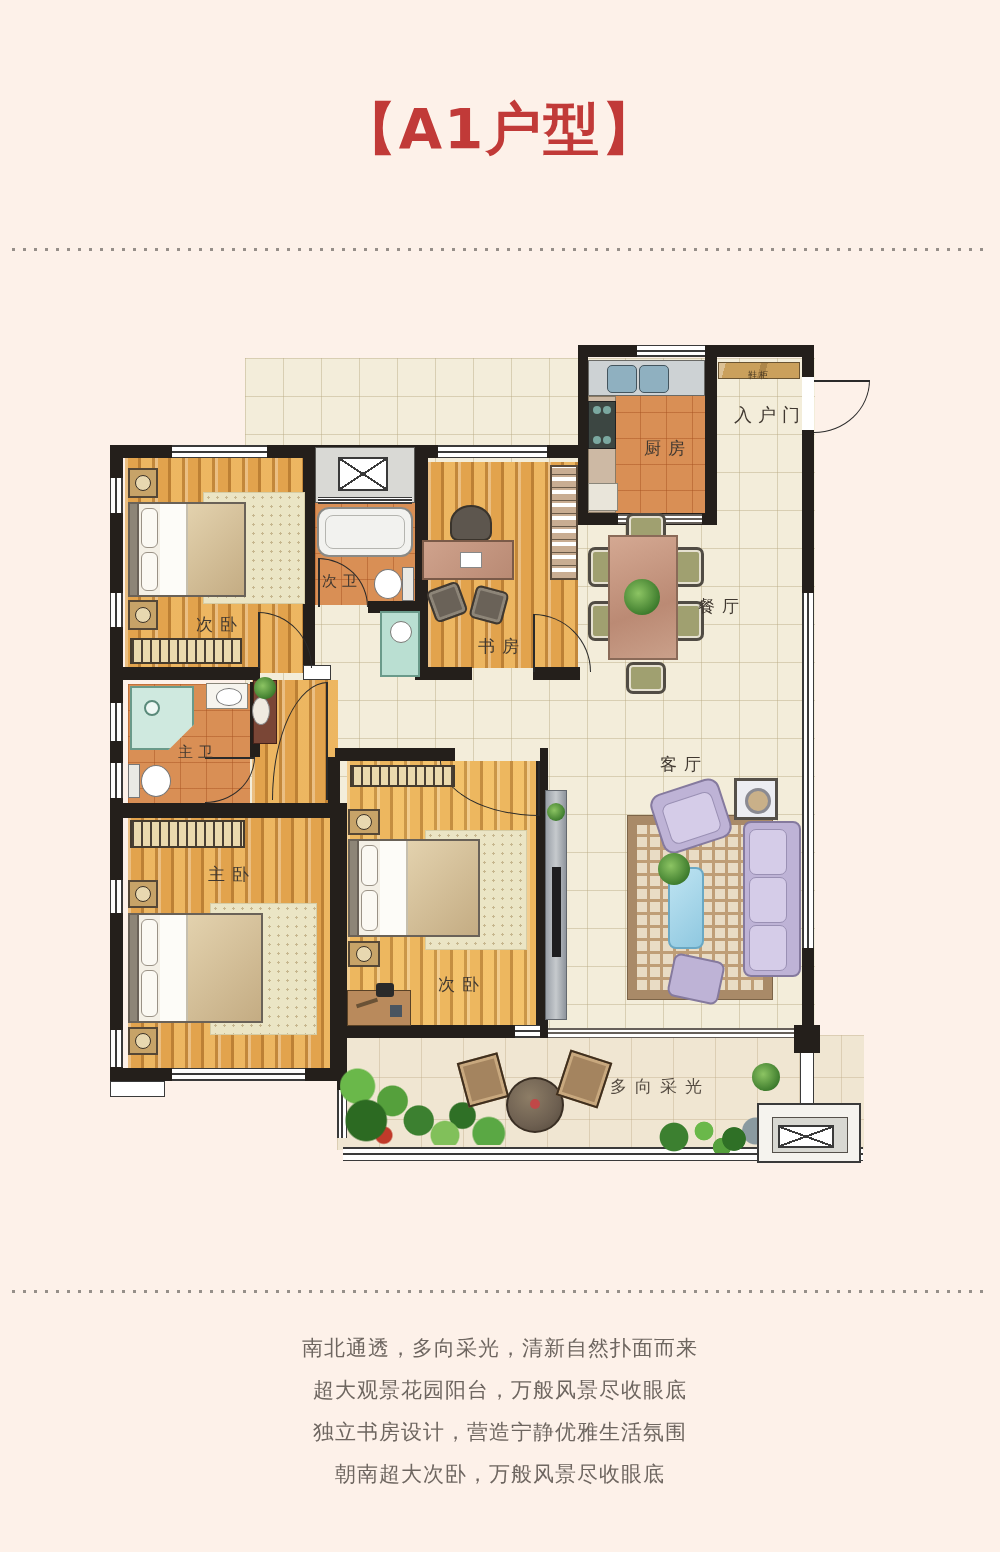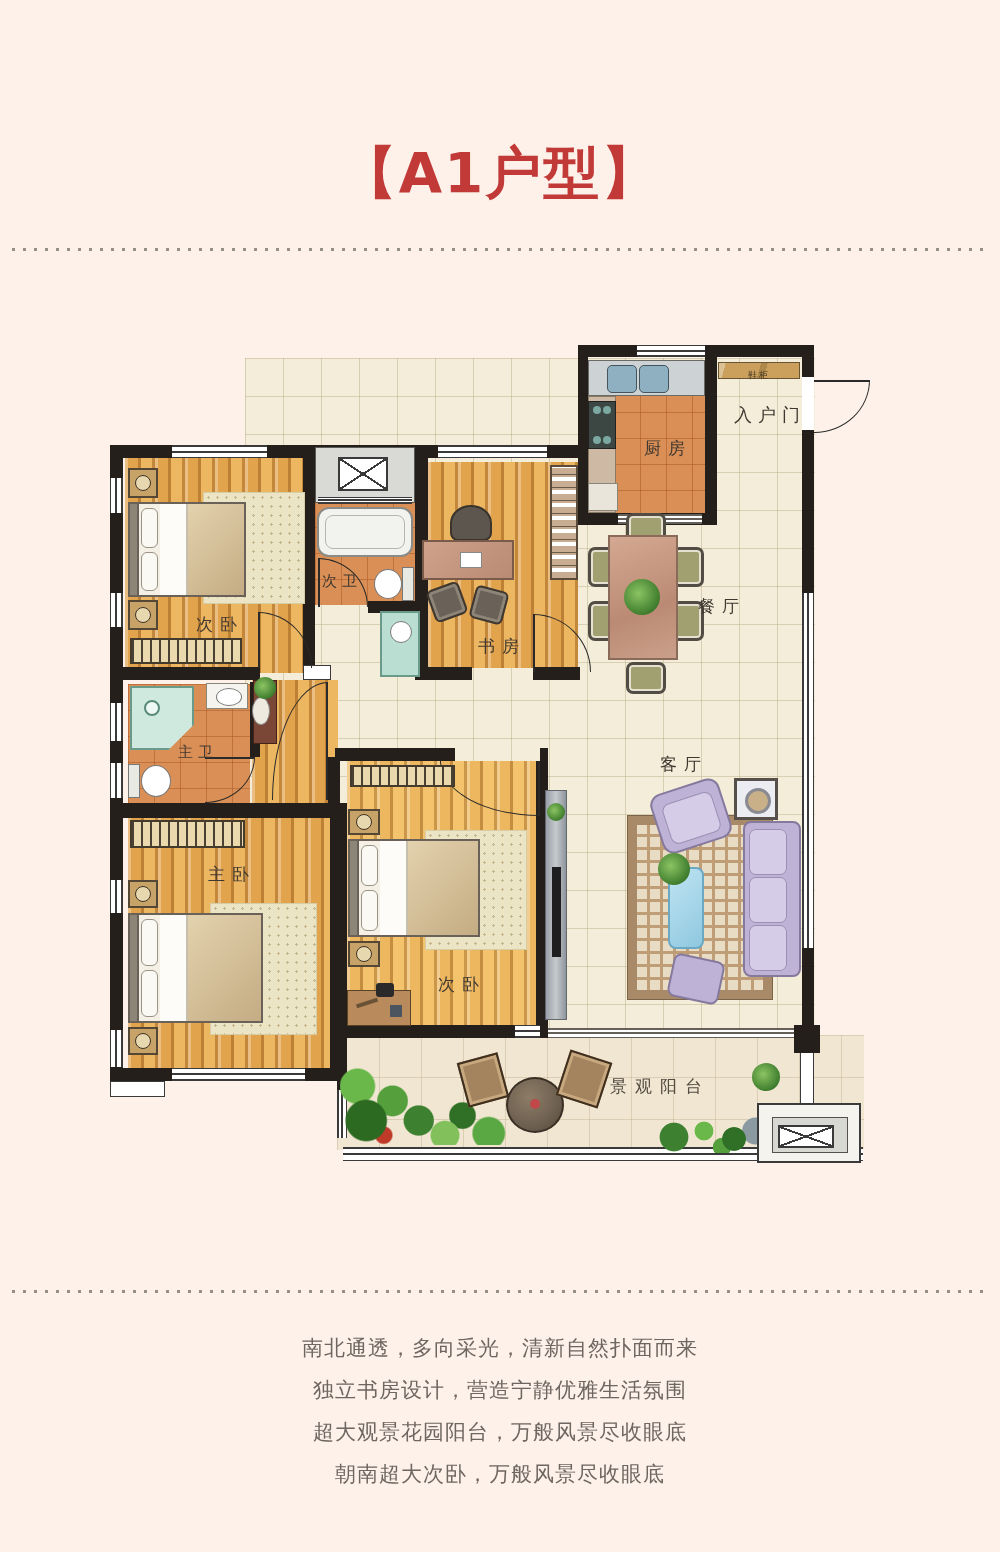--- a/index.html
+++ b/index.html
@@ -2,21 +2,21 @@
 <html><head>
 <meta charset="utf-8">
 <style>
   html,body{margin:0;padding:0;}
   .page{position:relative;width:1000px;height:1552px;background:#fdf1e9;overflow:hidden;
         font-family:"DejaVu Sans","Liberation Sans",sans-serif;}
   .abs{position:absolute;}
 
   
   .title{position:absolute;top:92px;left:0;width:100%;text-align:center;
-         font-size:56px;font-weight:bold;color:#c13a38;letter-spacing:2px;margin-top:44px;}
+         font-size:56px;font-weight:bold;color:#c13a38;letter-spacing:2px;}
   .subtitle{position:absolute;top:182px;left:0;width:100%;text-align:center;
             font-size:27px;color:#4c4742;letter-spacing:3px;}
   .dots{position:absolute;left:12px;right:12px;height:3px;
         background-image:repeating-linear-gradient(90deg,#968f89 0 3px,transparent 3px 11px);}
   
   .desc{position:absolute;top:1334px;left:0;width:100%;text-align:center;
         font-size:21px;color:#6e6660;letter-spacing:1px;}
   .desc p{margin:0 0 14px 0;}
 
   
@@ -289,35 +289,35 @@
         radial-gradient(circle at 45% 75%,#3c8030 0 12%,transparent 13%),
         radial-gradient(circle at 60% 90%,#81c05a 0 10%,transparent 11%),
         radial-gradient(circle at 25% 90%,#c03a2a 0 5%,transparent 6%),
         radial-gradient(circle at 70% 70%,#2f7026 0 9%,transparent 10%),
         radial-gradient(circle at 85% 88%,#5aa844 0 9%,transparent 10%);"></div>
     <div class="chB" style="left:352px;top:722px;width:38px;height:42px;transform:rotate(-15deg);"></div>
     <div class="abs" style="left:396px;top:742px;width:58px;height:56px;border-radius:50%;background:radial-gradient(circle at 40% 35%,#8d7d66,#6e6051 60%,#52473a);border:2px solid #3a2f24;box-sizing:border-box;">
       <div class="abs" style="left:22px;top:20px;width:10px;height:10px;border-radius:50%;background:#c04848;"></div>
     </div>
     <div class="chB" style="left:452px;top:720px;width:40px;height:44px;transform:rotate(18deg);"></div>
-    <div class="lbl" style="left:500px;top:740px;letter-spacing:8px;color:#554c42;">景观阳台</div>
+    <div class="lbl" style="left:500px;top:740px;letter-spacing:8px;color:#554c42;">多向采光</div>
     <div class="abs" style="left:540px;top:778px;width:120px;height:40px;background:
         radial-gradient(circle at 20% 60%,#3c8030 0 14%,transparent 15%),
         radial-gradient(circle at 45% 45%,#6ab84a 0 13%,transparent 14%),
         radial-gradient(circle at 70% 65%,#2f7026 0 13%,transparent 14%),
         radial-gradient(circle at 88% 45%,#8a9aa0 0 12%,transparent 13%),
         radial-gradient(circle at 60% 85%,#55a03c 0 11%,transparent 12%);"></div>
     <div class="gplant" style="left:642px;top:728px;width:28px;height:28px;"></div>
     <div class="abs" style="left:690px;top:718px;width:14px;height:50px;background:#fff;border-left:1.5px solid #3a3a3a;border-right:1.5px solid #3a3a3a;box-sizing:border-box;"></div>
     <div class="abs" style="left:647px;top:768px;width:104px;height:60px;background:#f5f3ee;border:2px solid #3a3a3a;box-sizing:border-box;">
       <div class="abs" style="left:13px;top:12px;width:76px;height:36px;background:#d8d8d2;border:1.5px solid #55504a;box-sizing:border-box;"></div>
     </div>
     <div class="xbox" style="left:668px;top:790px;width:56px;height:23px;"></div>
   </div>
 
   <div class="desc">
     <p>南北通透，多向采光，清新自然扑面而来</p>
+    <p>超大观景花园阳台，万般风景尽收眼底</p>
     <p>独立书房设计，营造宁静优雅生活氛围</p>
-    <p>超大观景花园阳台，万般风景尽收眼底</p>
     <p>朝南超大次卧，万般风景尽收眼底</p>
   </div>
 
 </div>
 
 </body></html>

